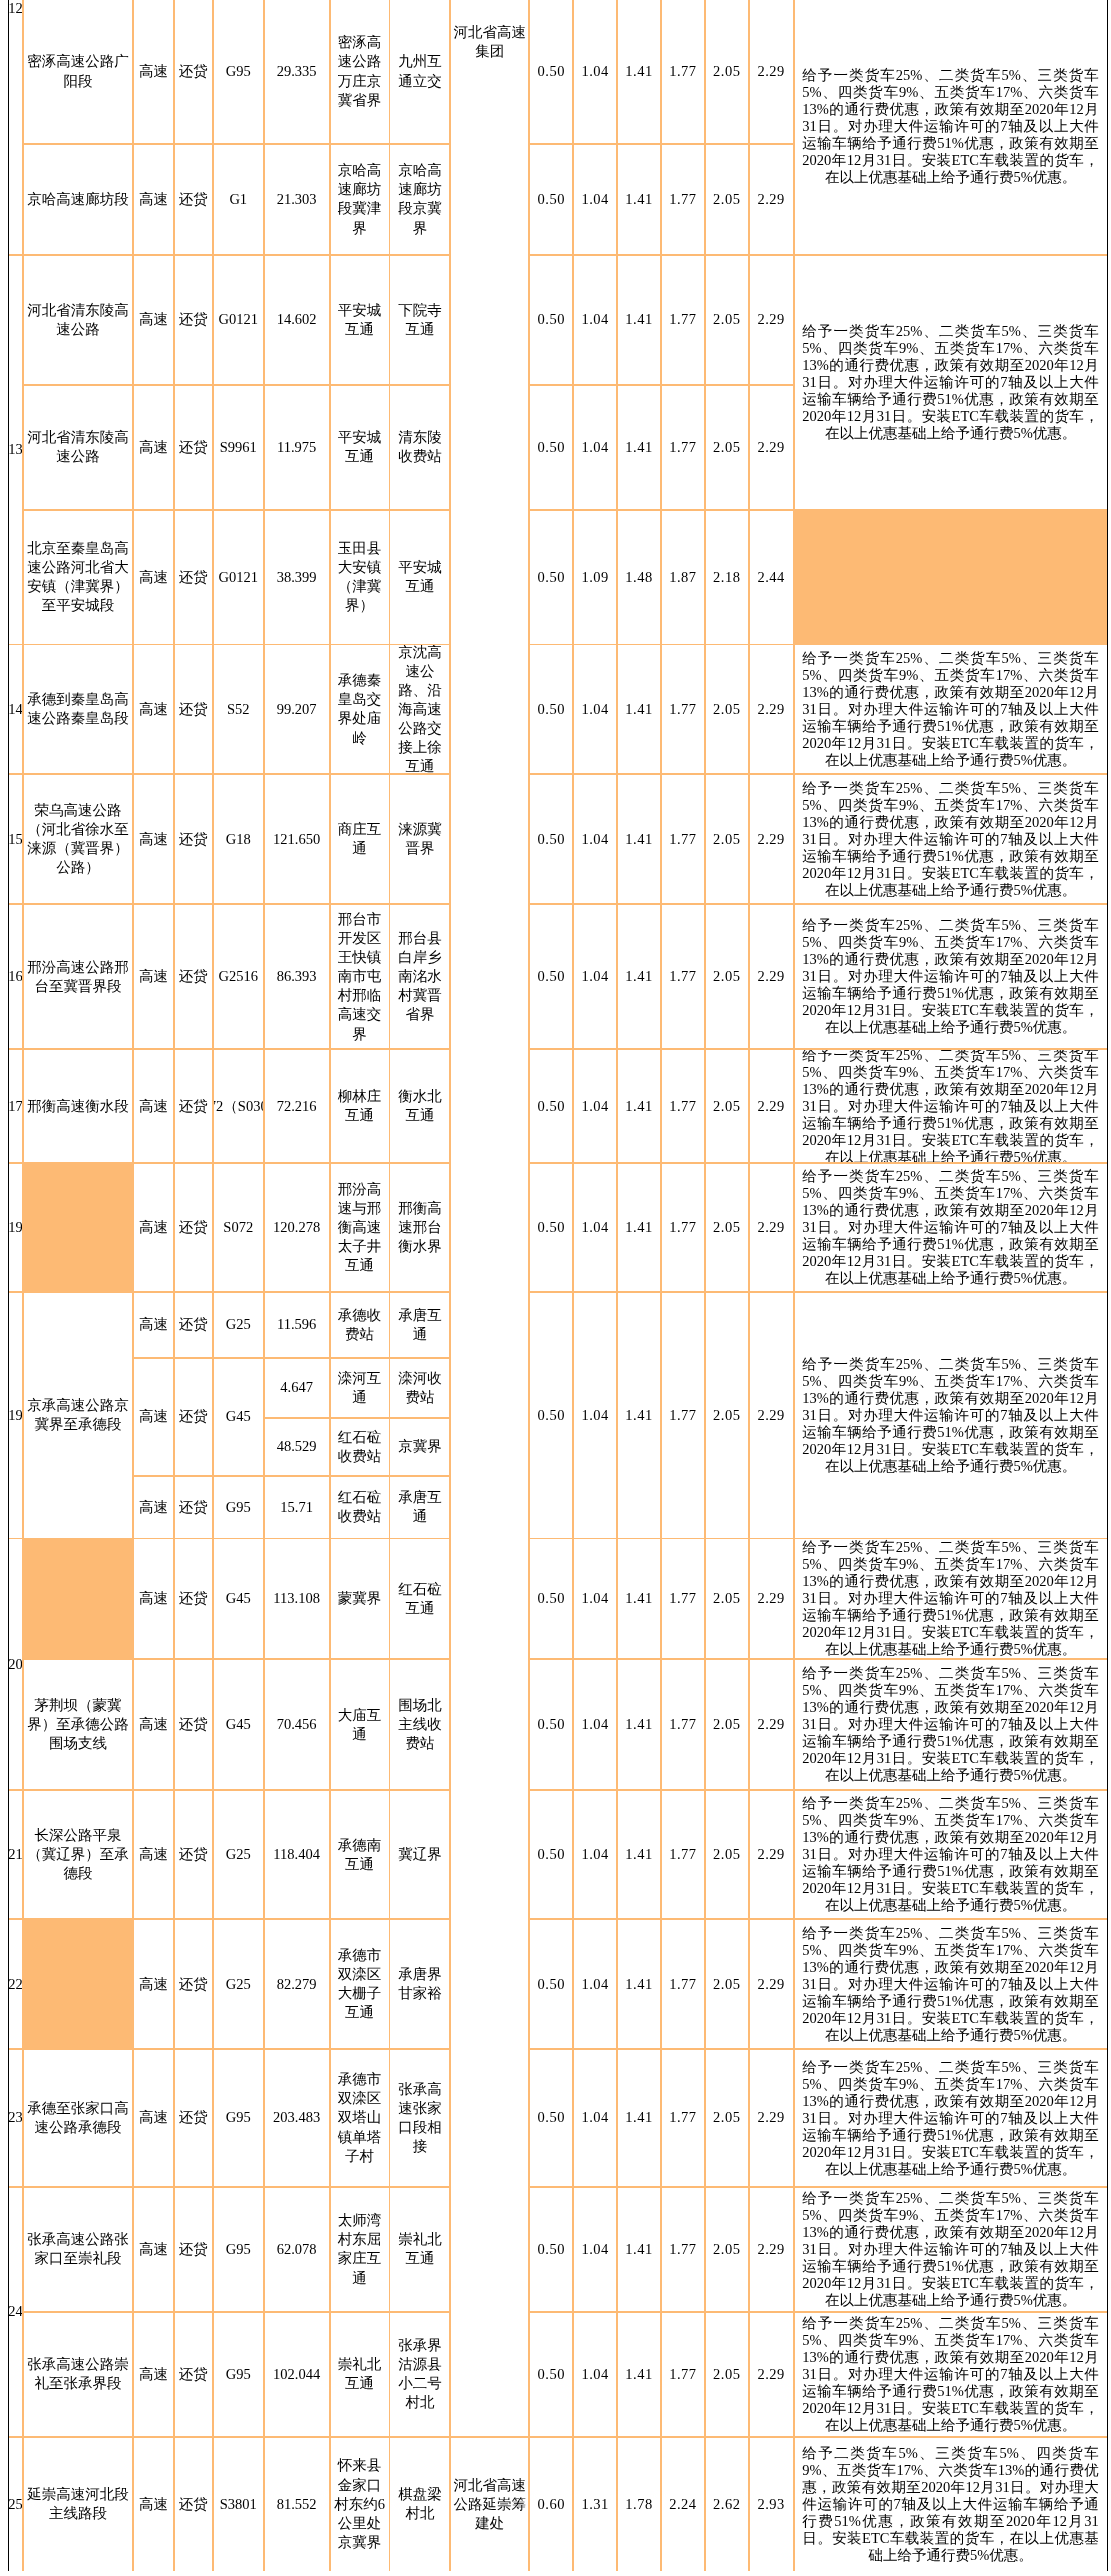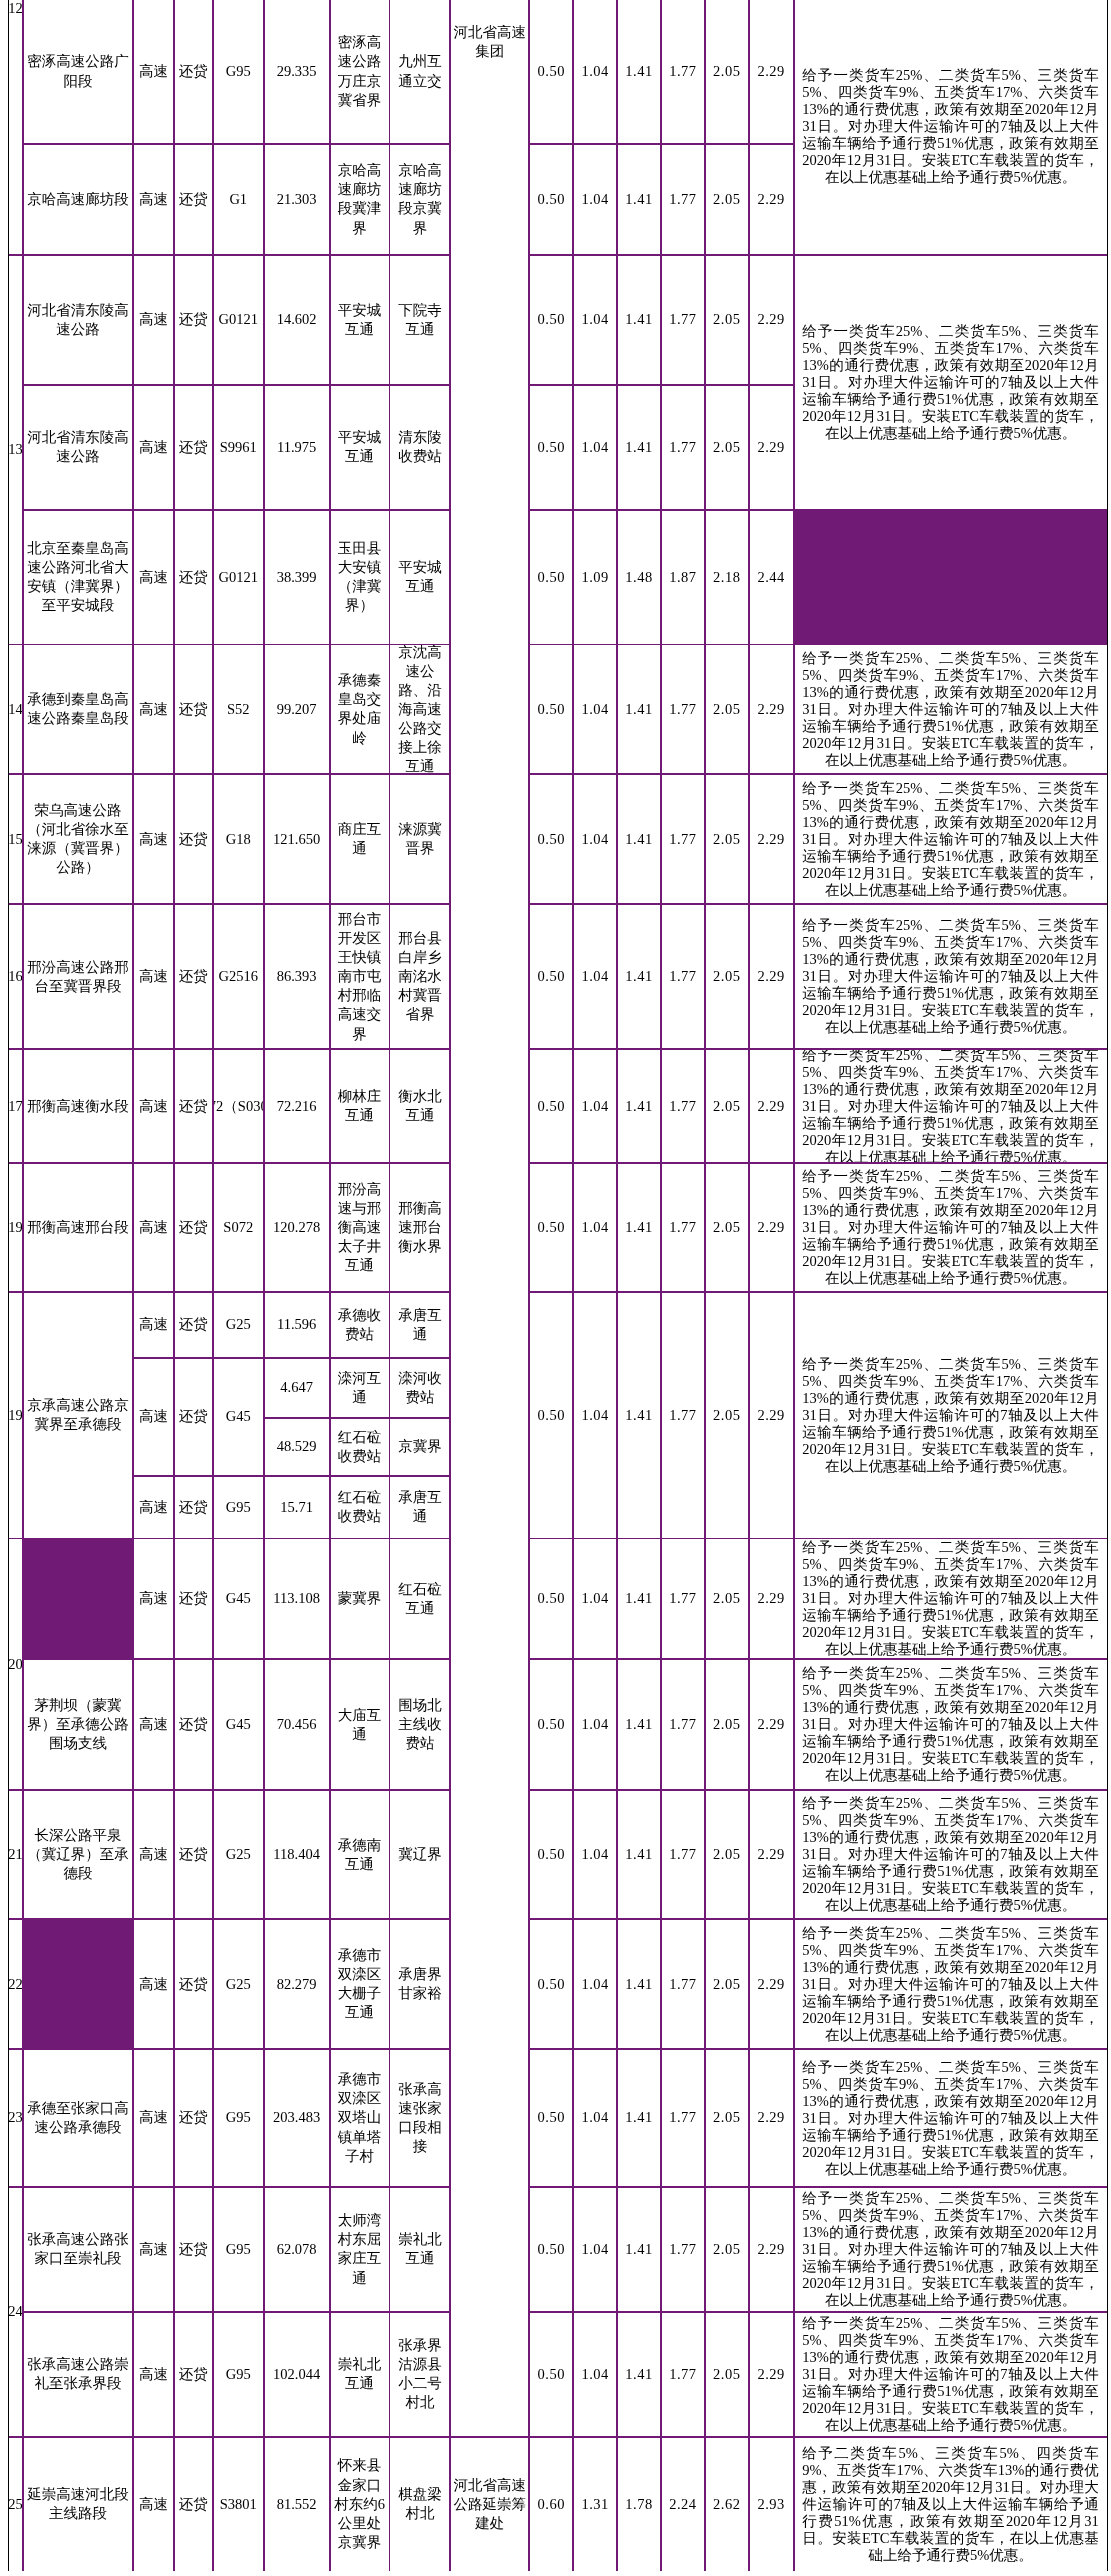--- a/index.html
+++ b/index.html
@@ -1,18 +1,18 @@
 <!DOCTYPE html>
 <html><head>
 <meta charset="utf-8">
 <style>
   html,body{margin:0;padding:0;background:#fff;}
   body{width:1111px;height:2576px;overflow:hidden;position:relative;
        font-family:"Liberation Serif","DejaVu Serif",serif;color:#000;}
-  .tbl{position:absolute;left:7.7px;top:0;display:grid;background:#701a75;
+  .tbl{position:absolute;left:7.7px;top:0;display:grid;background:#fdba74;
        grid-template-columns:13.5px 108px 39px 37px 49px 64px 58px 59px 77px 42px 42px 42px 42px 42px 43px 312px;
        grid-template-rows:143px 109px 128px 123px 133px 128px 128px 143px 112px 127px 64px 58px 56px 61px 119px 129px 127px 128px 136px 123px 123px 133px;
        gap:1.9px;border:1.9px solid #000;border-top:none;border-bottom:none;}
   .c{background:#fff;display:flex;align-items:center;justify-content:center;
      text-align:center;font-size:14.5px;line-height:1.32;padding:1.9px;overflow:hidden;}
   .num{font-size:14.5px;}
   .top{align-items:flex-start;line-height:1.05;padding-top:1px;}
   .op{align-items:flex-start;padding-top:23px;}
   .rate{font-size:14.5px;letter-spacing:0.5px;}
   .rk{font-size:14.5px;line-height:17px;text-align:justify;text-align-last:center;padding:1.9px 7.7px;}
@@ -40,21 +40,20 @@
 
   <div class="c" style="grid-area:1/2">密涿高速公路广阳段</div>
   <div class="c" style="grid-area:2/2">京哈高速廊坊段</div>
   <div class="c" style="grid-area:3/2">河北省清东陵高速公路</div>
   <div class="c" style="grid-area:4/2">河北省清东陵高速公路</div>
   <div class="c" style="grid-area:5/2">北京至秦皇岛高速公路河北省大安镇（津冀界）至平安城段</div>
   <div class="c" style="grid-area:6/2">承德到秦皇岛高速公路秦皇岛段</div>
   <div class="c" style="grid-area:7/2">荣乌高速公路（河北省徐水至涞源（冀晋界）公路）</div>
   <div class="c" style="grid-area:8/2">邢汾高速公路邢台至冀晋界段</div>
   <div class="c" style="grid-area:9/2">邢衡高速衡水段</div>
-  <div class="c" style="grid-area:10/2">邢衡高速邢台段</div>
   <div class="c" style="grid-area:11/2/15/3">京承高速公路京冀界至承德段</div>
   <div class="c" style="grid-area:16/2">茅荆坝（蒙冀界）至承德公路围场支线</div>
   <div class="c" style="grid-area:17/2">长深公路平泉（冀辽界）至承德段</div>
   <div class="c" style="grid-area:19/2">承德至张家口高速公路承德段</div>
   <div class="c" style="grid-area:20/2">张承高速公路张家口至崇礼段</div>
   <div class="c" style="grid-area:21/2">张承高速公路崇礼至张承界段</div>
   <div class="c" style="grid-area:22/2">延崇高速河北段主线路段</div>
 
   <div class="c" style="grid-area:1/3">高速</div>
   <div class="c" style="grid-area:2/3">高速</div>

